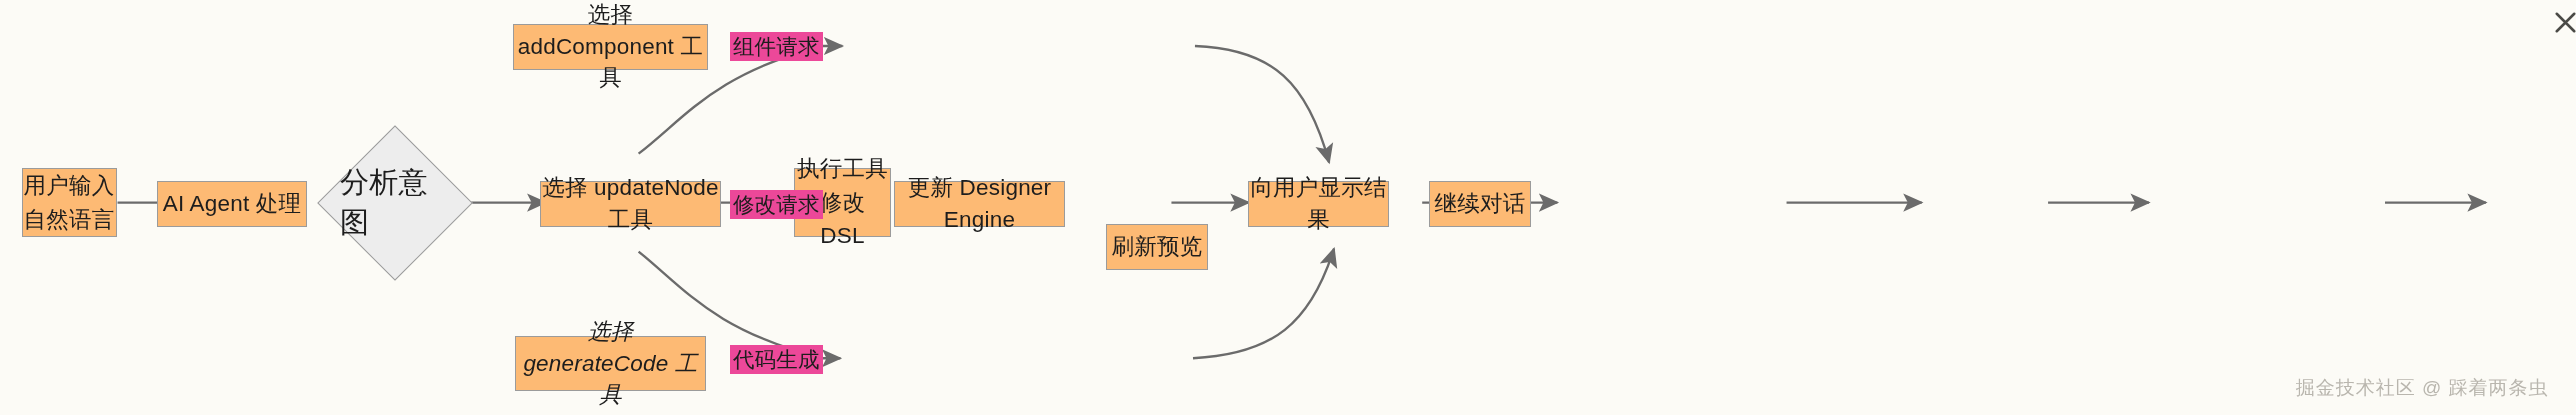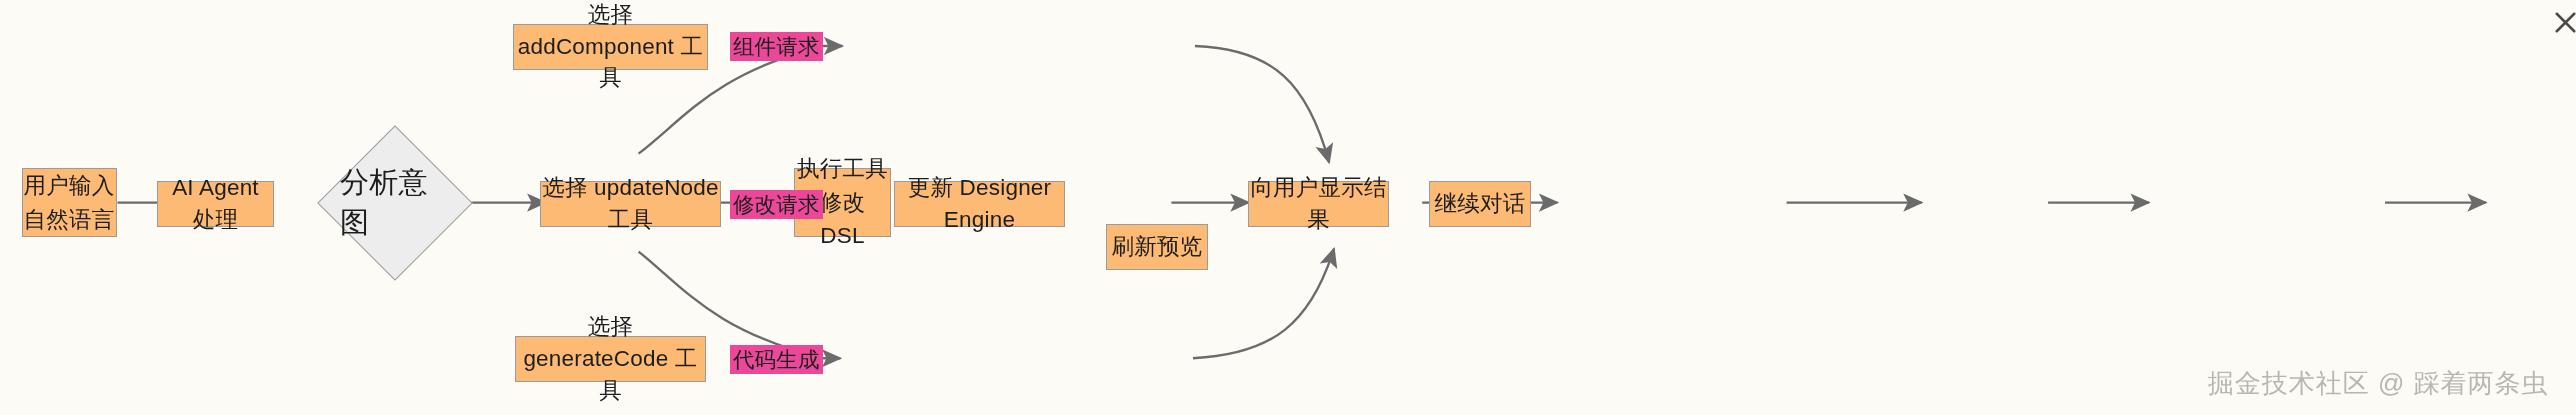--- a/index.html
+++ b/index.html
@@ -80,21 +80,21 @@
     background: #ec4899;
     padding: 0 2.9px;
     white-space: nowrap;
     letter-spacing: 0.2px;
     z-index: 3;
   }
   #watermark {
     position: absolute;
     right: 27.4px;
     bottom: 13.7px;
-    font-size: 26px;
+    font-size: 19px;
     color: #b9b6ae;
     letter-spacing: 1px;
     white-space: nowrap;
     z-index: 4;
   }
   #close-btn {
     position: absolute;
     right: -5.9px;
     top: 5.9px;
     width: 33px;
@@ -141,38 +141,38 @@
 
       <path d="M 2435 207 L 2538 207"></path>
     </g>
   </svg>
 
   <div class="node two-line" style="left:21.5px; top:168px; width:95px; height:69px;">
     <span>用户输入
 自然语言</span>
   </div>
 
-  <div class="node" style="left:157px; top:181px; width:117px; height:46px;">
+  <div class="node" style="left:157px; top:181px; width:150px; height:46px;">
     <span>AI Agent 处理</span>
   </div>
 
   <div class="diamond-wrap" style="left:340px; top:148px; width:110px; height:110px;">
     <div class="diamond-shape"></div>
     <div class="diamond-label">分析意图</div>
   </div>
 
   <div class="node" style="left:513px; top:23.5px; width:195px; height:46px;">
     <span>选择 addComponent 工具</span>
   </div>
 
   <div class="node" style="left:520px; top:181px; width:181px; height:46px;margin-left:20px;">
     <span>选择 updateNode 工具</span>
   </div>
 
-  <div class="node" style="left:515px; top:336px; width:191px; height:46px;">
+  <div class="node" style="left:515px; top:336px; width:191px; height:55px;font-style:italic;">
     <span>选择 generateCode 工具</span>
   </div>
 
   <div class="node two-line" style="left:754px; top:168px; width:97px; height:69px;margin-left:40px;">
     <span>执行工具
 修改 DSL</span>
   </div>
 
   <div class="node" style="left:894px; top:181px; width:171px; height:46px;">
     <span>更新 Designer Engine</span>

